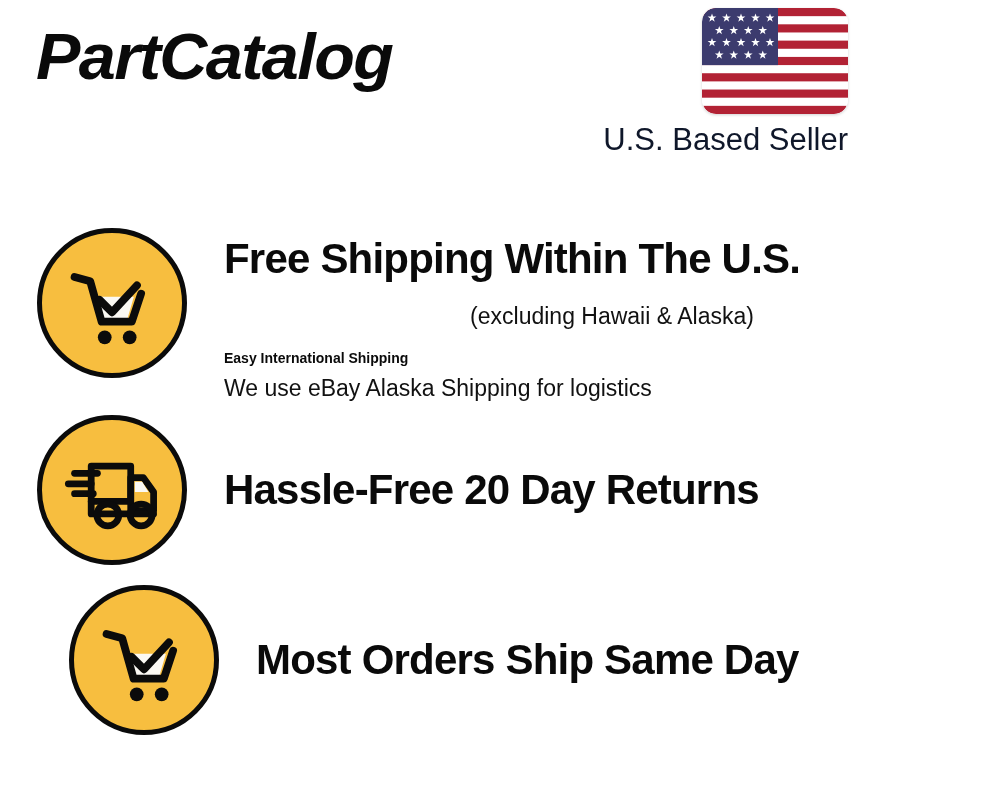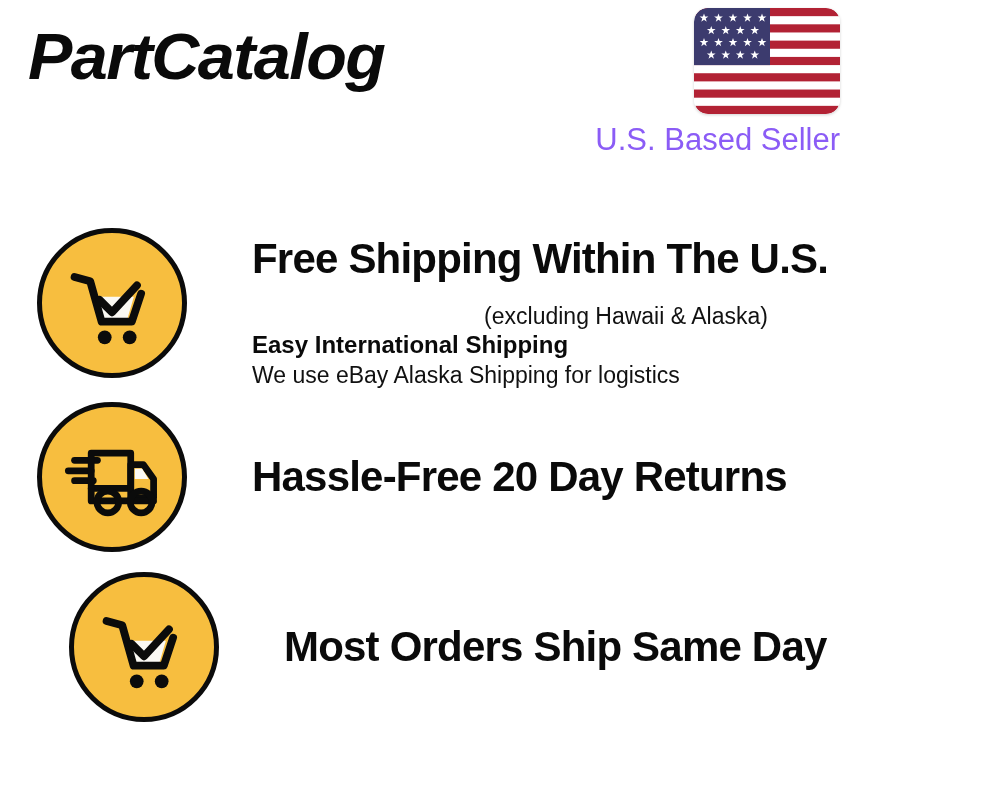--- a/index.html
+++ b/index.html
@@ -16,21 +16,21 @@
   #banner {
     position: relative;
     width: 1000px;
     height: 800px;
     background: #ffffff;
   }
 
   
   #header {
     position: absolute;
-    top: 0; left: 4px;
+    top: 0; left: 12px;
     width: 852px;
     height: 170px;
   }
 
   #brand-logo {
     position: absolute;
     left: 24px;
     top: 22px;
     width: 470px;
     height: 92px;
@@ -82,37 +82,36 @@
   #us-flag svg { display: block; width: 146px; height: 106px; }
 
   #seller-label {
     display: block;
     margin-top: 8px;
     margin-right: 8px;
     font-family: "Liberation Sans", sans-serif;
     font-weight: normal;
     font-size: 31px;
     line-height: 36px;
-    color: #8b5cf6;
+    color: #0f172a;
     white-space: nowrap;
   }
 
   
   #features {
     position: absolute;
     top: 228px;
     left: 0;
     width: 1000px;
   }
   .feature-row {
     position: relative;
     display: flex;
     align-items: flex-start;
     min-height: 152px;
-    gap: 28px;
   }
   .feature-icon-wrap {
     position: relative;
     width: 224px;
     flex: 0 0 224px;
     display: flex;
     justify-content: center;
   }
   .icon-circle {
     position: relative;
@@ -144,23 +143,24 @@
     margin-top: 17px;
     font-family: "Liberation Sans", sans-serif;
     font-weight: normal;
     font-size: 23px;
     line-height: 30px;
     color: #111111;
     white-space: nowrap;
     text-align: center;
   }
   .feature-sub-strong {
+    margin-top: 13px;
     font-family: "Liberation Sans", sans-serif;
     font-weight: bold;
-    font-size: 24px;
+    font-size: 14px;
     line-height: 28px;
     color: #0a0a0a;
     white-space: nowrap;
   }
   .feature-sub-note {
     margin-top: 1px;
     font-family: "Liberation Sans", sans-serif;
     font-weight: normal;
     font-size: 23px;
     line-height: 30px;

